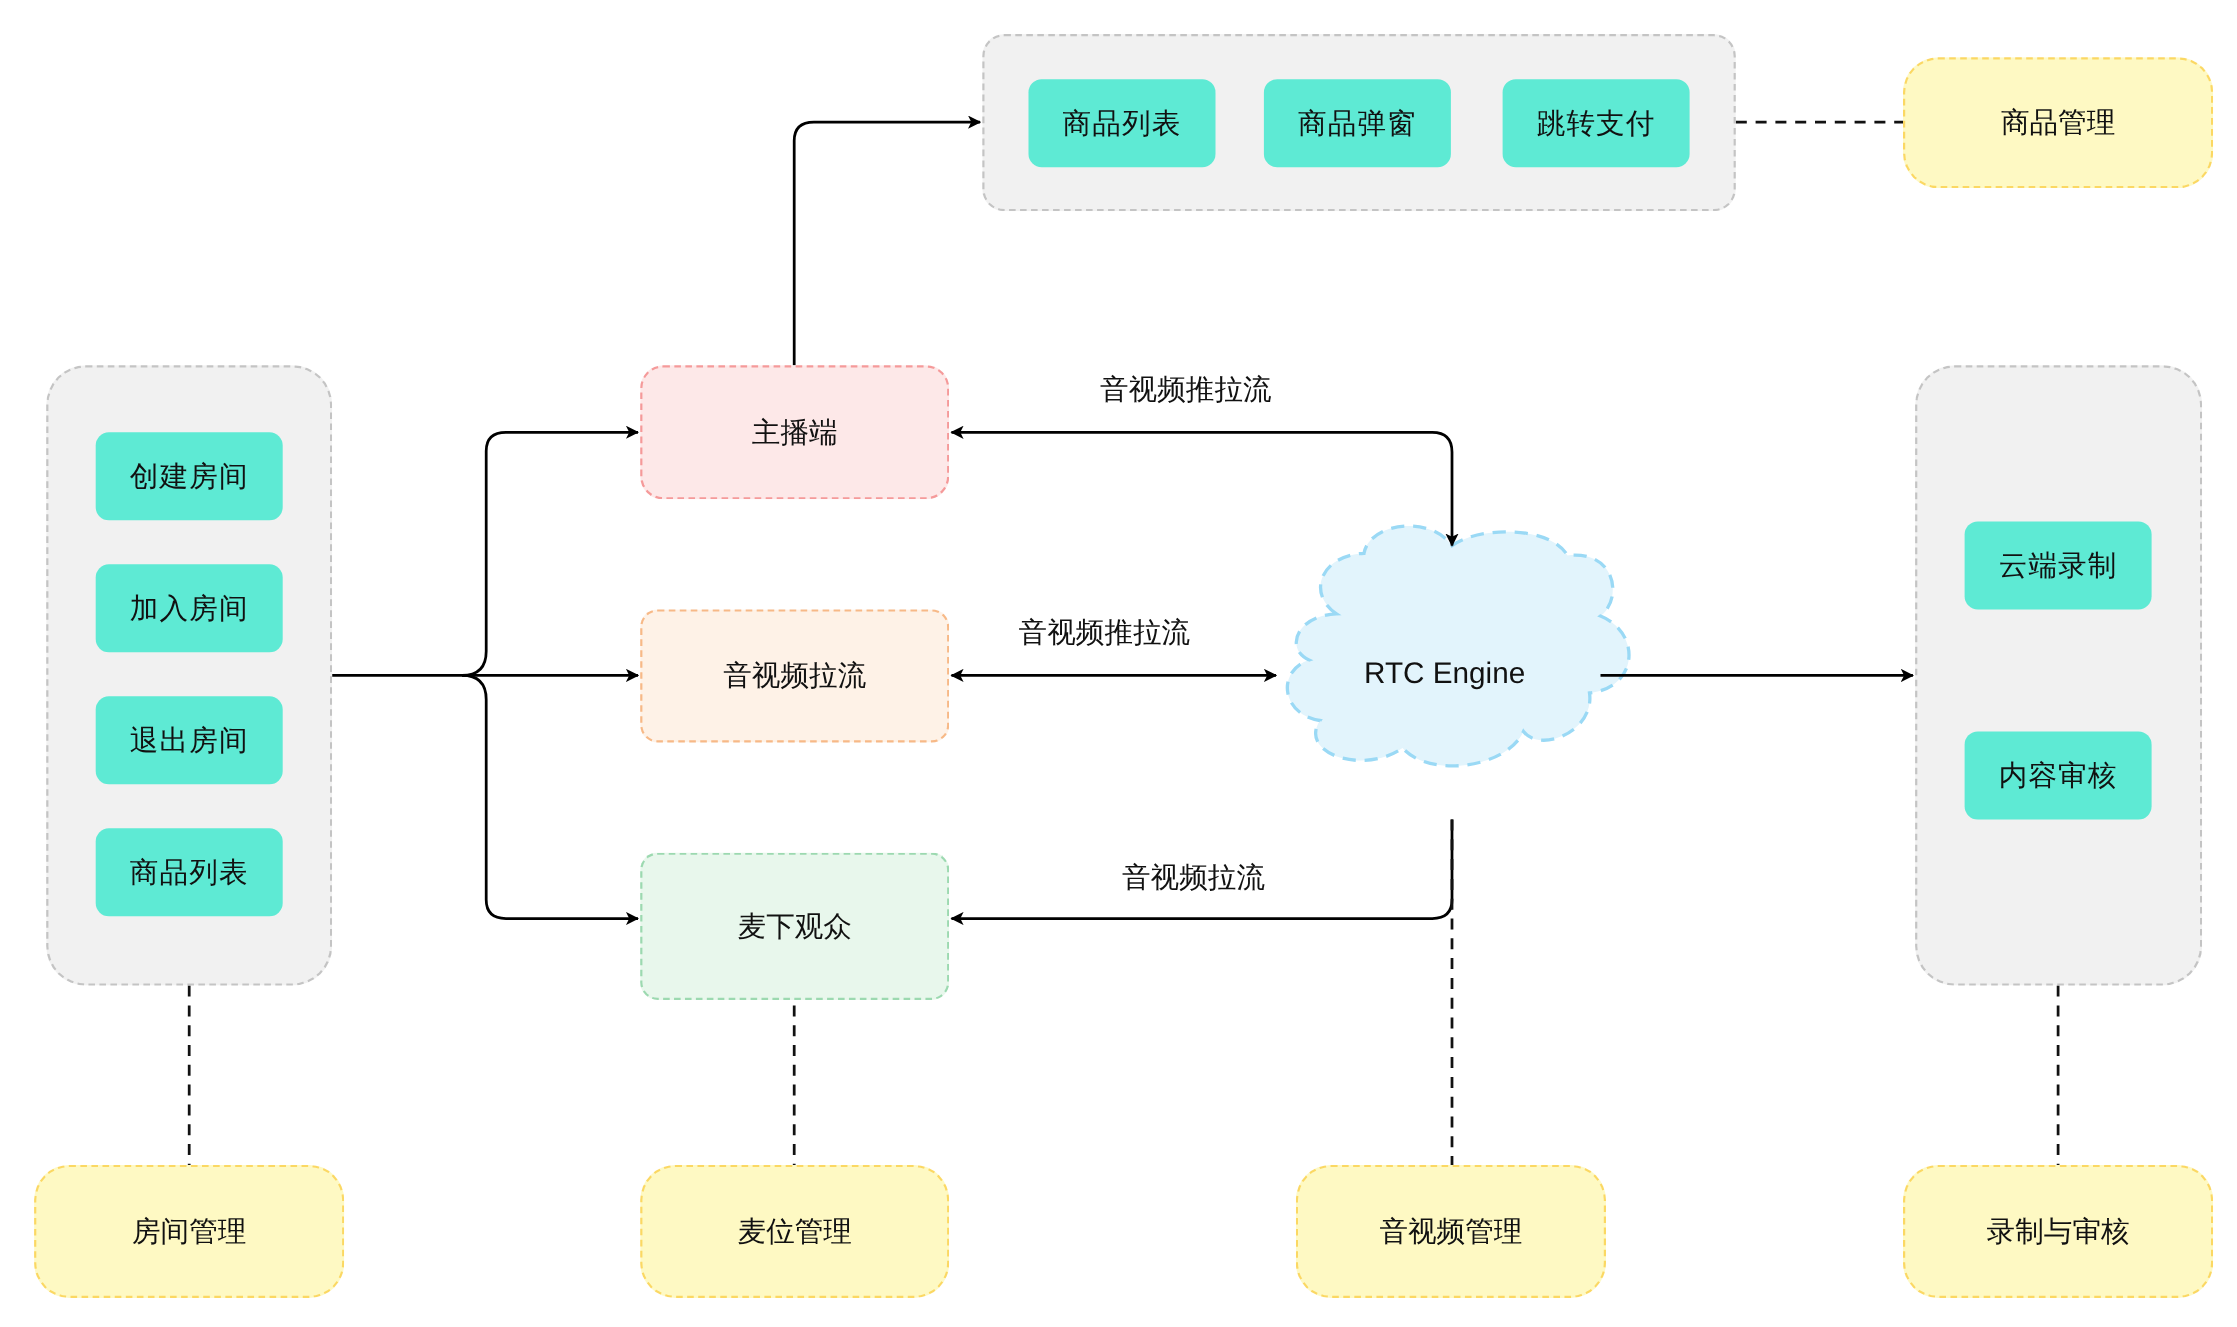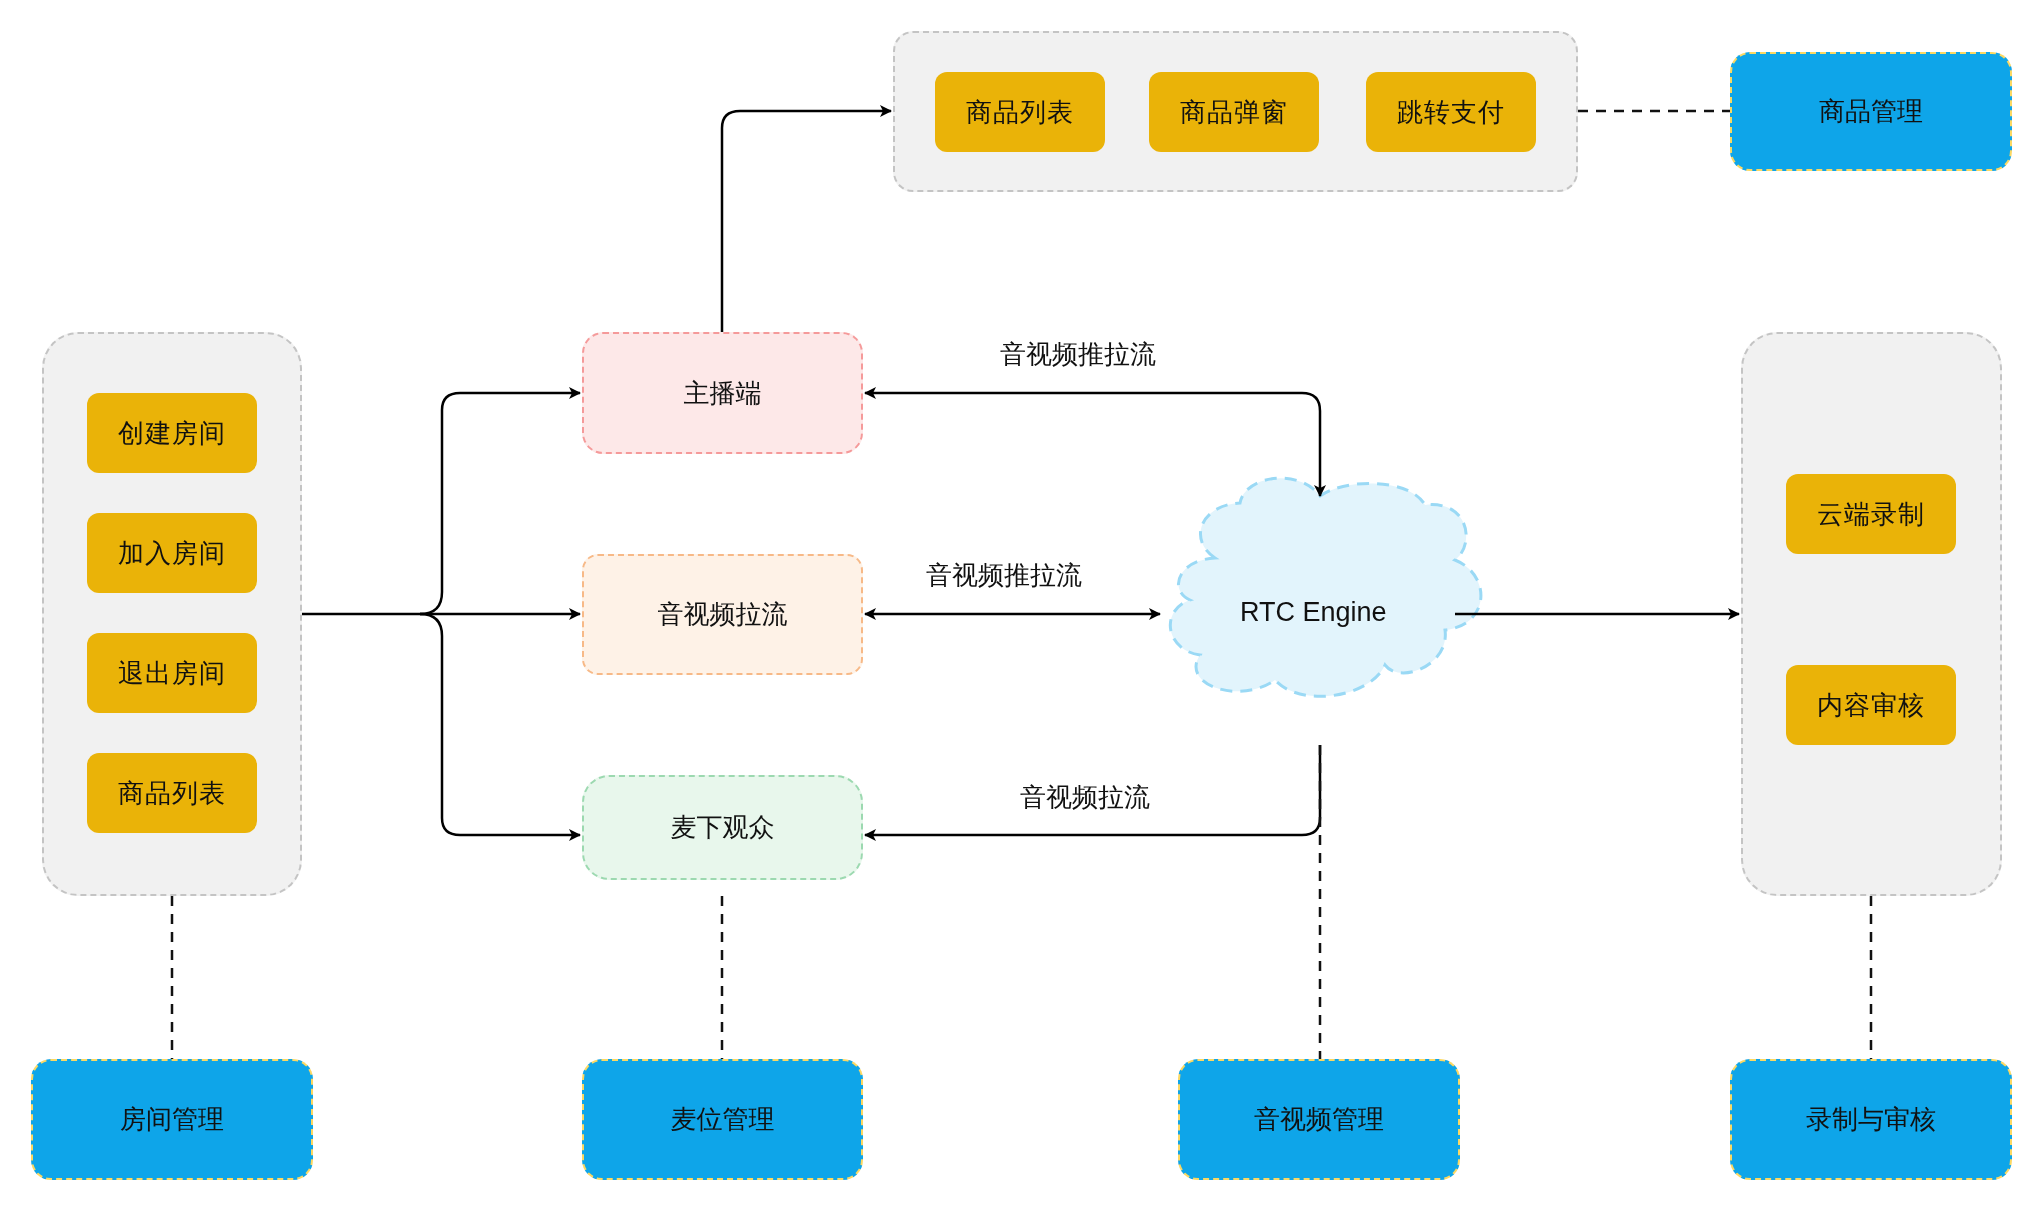--- a/index.html
+++ b/index.html
@@ -1,27 +1,27 @@
 <!DOCTYPE html>
 <html><head>
 <meta charset="utf-8">
 <style>
   html, body { margin:0; padding:0; background:#ffffff; }
   body { width:2034px; height:1206px; position:relative; overflow:hidden;
          font-family:"DejaVu Sans", "Liberation Sans", sans-serif; color:#111; }
   .abs { position:absolute; box-sizing:border-box; }
   .container { background:#f1f1f1; border:2.5px dashed #c4c4c4; border-radius:36px; }
   .container.top { border-radius:20px; }
-  .item { background:#eab308; border-radius:12px; display:flex; align-items:center; justify-content:center;
+  .item { background:#5eead4; border-radius:12px; display:flex; align-items:center; justify-content:center;
           font-size:26px; letter-spacing:1px; }
   .role { border-radius:16px; display:flex; align-items:center; justify-content:center; font-size:26px; border:2.5px dashed; }
   .role.host { background:#fde8e8; border-color:#f59a9a; }
   .role.guest { background:#fef2e7; border-color:#f7b987; }
   .role.viewer { background:#e8f7ec; border-color:#9cd9b0; }
-  .mgmt { background:#0ea5e9; border:2.5px dashed #fbd863; border-radius:20px; display:flex; align-items:center; justify-content:center; font-size:26px; }
+  .mgmt { background:#fef9c3; border:2.5px dashed #fbd863; border-radius:32px; display:flex; align-items:center; justify-content:center; font-size:26px; }
   .edge-label { font-size:26px; white-space:nowrap; }
   svg.lines { position:absolute; left:0; top:0; }
   .cloud-label { font-size:27px; font-family:"Liberation Sans", sans-serif; }
 </style>
 </head>
 <body>
 
 <svg class="lines" width="2034" height="1206">
   <defs>
     <marker id="arrow" viewBox="0 0 12 12" refX="11" refY="6" markerWidth="12" markerHeight="12" markerUnits="userSpaceOnUse" orient="auto">
@@ -69,21 +69,21 @@
 <div class="abs item" style="left:87px; top:753px; width:170px; height:80px;">
     <span>商品列表</span>
   </div>
 
 <div class="abs role host" style="left:582px; top:332px; width:281px; height:122px;border-radius:21px;">
     <span>主播端</span>
   </div>
 <div class="abs role guest" style="left:582px; top:554px; width:281px; height:121px;">
     <span>音视频拉流</span>
   </div>
-<div class="abs role viewer" style="left:582px; top:775px; width:281px; height:105px;border-radius:27px;">
+<div class="abs role viewer" style="left:582px; top:775px; width:281px; height:134px;">
     <span>麦下观众</span>
   </div>
 
 <div class="abs container top" style="left:893px; top:31px; width:685px; height:161px;"></div>
 <div class="abs item" style="left:935px; top:72px; width:170px; height:80px;">
     <span>商品列表</span>
   </div>
 <div class="abs item" style="left:1149px; top:72px; width:170px; height:80px;">
     <span>商品弹窗</span>
   </div>

